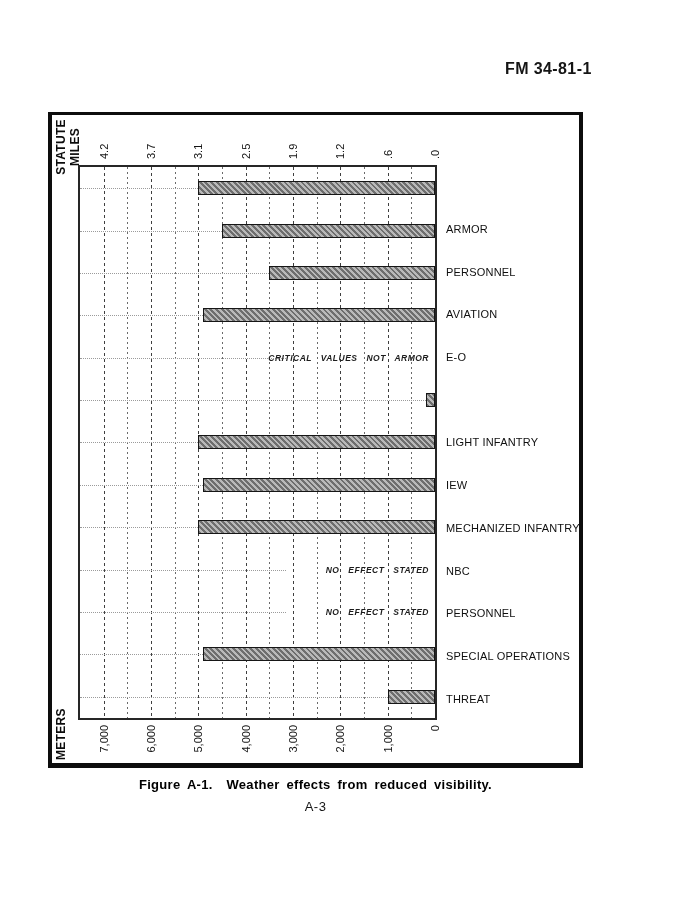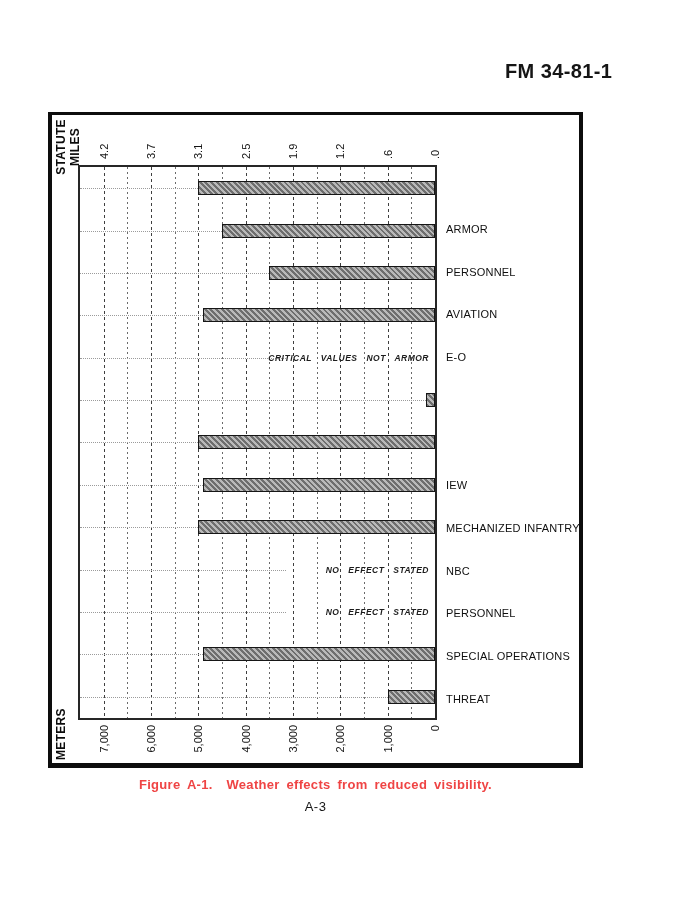--- a/index.html
+++ b/index.html
@@ -1,21 +1,21 @@
 <!DOCTYPE html>
 <html><head>
 <meta charset="utf-8">
 <style>
   html,body{margin:0;padding:0;background:#e8e8e8;}
   .page{
     position:relative;width:698px;height:901px;background:#ffffff;
     font-family:"Liberation Sans",sans-serif;color:#111;overflow:hidden;
   }
   .doc-ref{
-    position:absolute;top:60px;left:505px;font-size:20px;font-weight:600;
+    position:absolute;top:60px;left:505px;font-size:16px;font-weight:600;
     letter-spacing:.4px;color:#151515;
   }
   .frame{
     position:absolute;left:48px;top:112px;width:527px;height:648px;
     border:solid #0d0d0d;border-width:3px 4px 5px 4px;
   }
   .plot{
     position:absolute;left:26px;top:50px;width:359px;height:555px;
     border:2px solid #262626;box-sizing:border-box;background:#fff;
   }
@@ -57,21 +57,21 @@
   }
   .axis-title.top-left{
     transform:rotate(-90deg) translateX(-100%);transform-origin:0 0;
     left:3px;top:3px;width:58px;text-align:center;letter-spacing:.3px;
   }
   .axis-title.bottom-left{
     transform:rotate(-90deg);transform-origin:0 0;
     left:3px;top:645px;letter-spacing:.3px;white-space:nowrap;
   }
   .caption-block{position:absolute;left:48px;top:777px;width:535px;text-align:center;}
-  .caption{font-size:13px;font-weight:700;letter-spacing:.3px;word-spacing:3px;white-space:pre;color:#ef4444;}
+  .caption{font-size:13px;font-weight:700;letter-spacing:.3px;word-spacing:3px;white-space:pre;color:#000000;}
   .page-num{margin-top:7px;font-size:13px;letter-spacing:.5px;color:#141414;}
 </style>
 </head>
 <body>
 
 <div class="page">
 
   <div class="doc-ref">FM 34-81-1</div>
 
   <div class="frame">
@@ -149,20 +149,21 @@
             <div class="bar" style="left: 86.6667%; width: 13.3333%;"></div>
           </div>
         </div>
     </div>
 
     <div class="cat-labels">
         <div class="cat-label" style="top: 7.69231%; height: 7.69231%;">ARMOR</div>
         <div class="cat-label" style="top: 15.3846%; height: 7.69231%;">PERSONNEL</div>
         <div class="cat-label" style="top: 23.0769%; height: 7.69231%;">AVIATION</div>
         <div class="cat-label" style="top: 30.7692%; height: 7.69231%;">E-O</div>
+        <div class="cat-label" style="top: 46.1538%; height: 7.69231%;">LIGHT INFANTRY</div>
         <div class="cat-label" style="top: 53.8462%; height: 7.69231%;">IEW</div>
         <div class="cat-label" style="top: 61.5385%; height: 7.69231%;">MECHANIZED INFANTRY</div>
         <div class="cat-label" style="top: 69.2308%; height: 7.69231%;">NBC</div>
         <div class="cat-label" style="top: 76.9231%; height: 7.69231%;">PERSONNEL</div>
         <div class="cat-label" style="top: 84.6154%; height: 7.69231%;">SPECIAL OPERATIONS</div>
         <div class="cat-label" style="top: 92.3077%; height: 7.69231%;">THREAT</div>
       </div>
 
     <div id="top-ticks">
         <div class="tick-label top" style="left: 45.6667px; top: 44px;">4.2</div>

